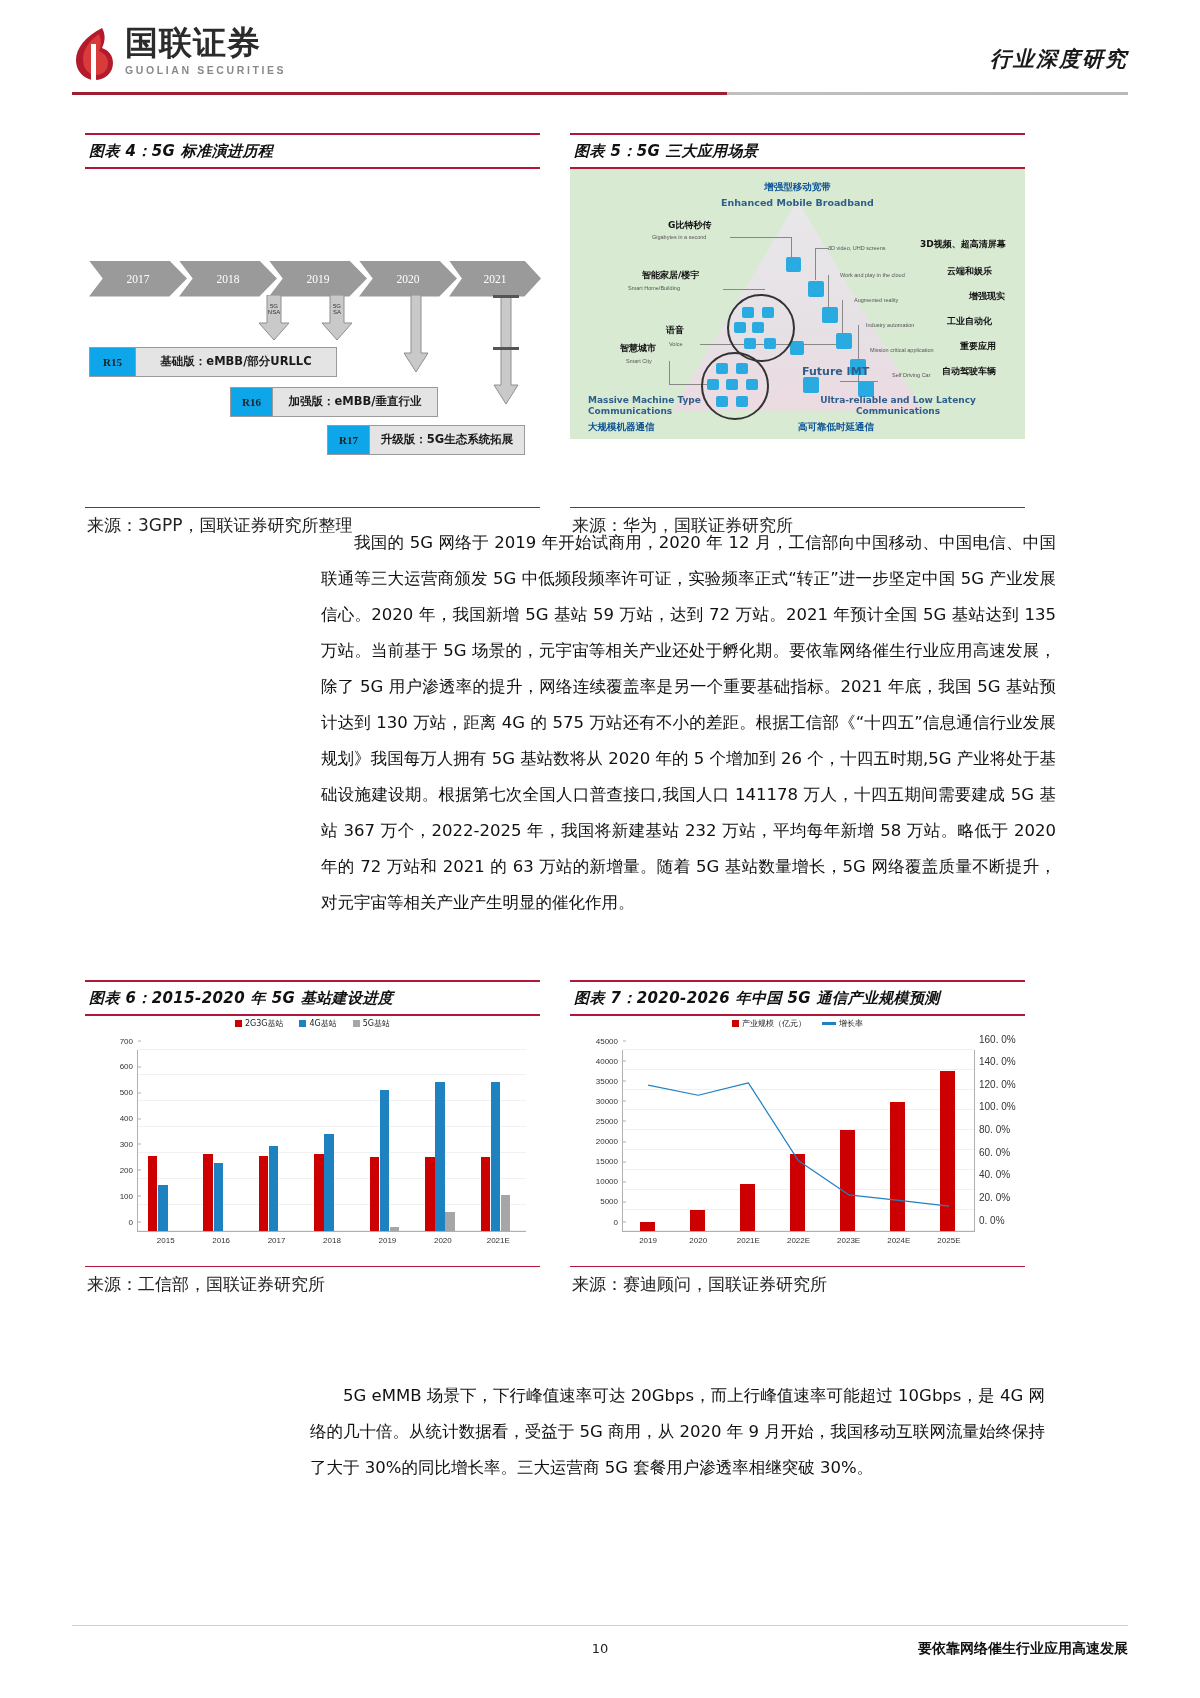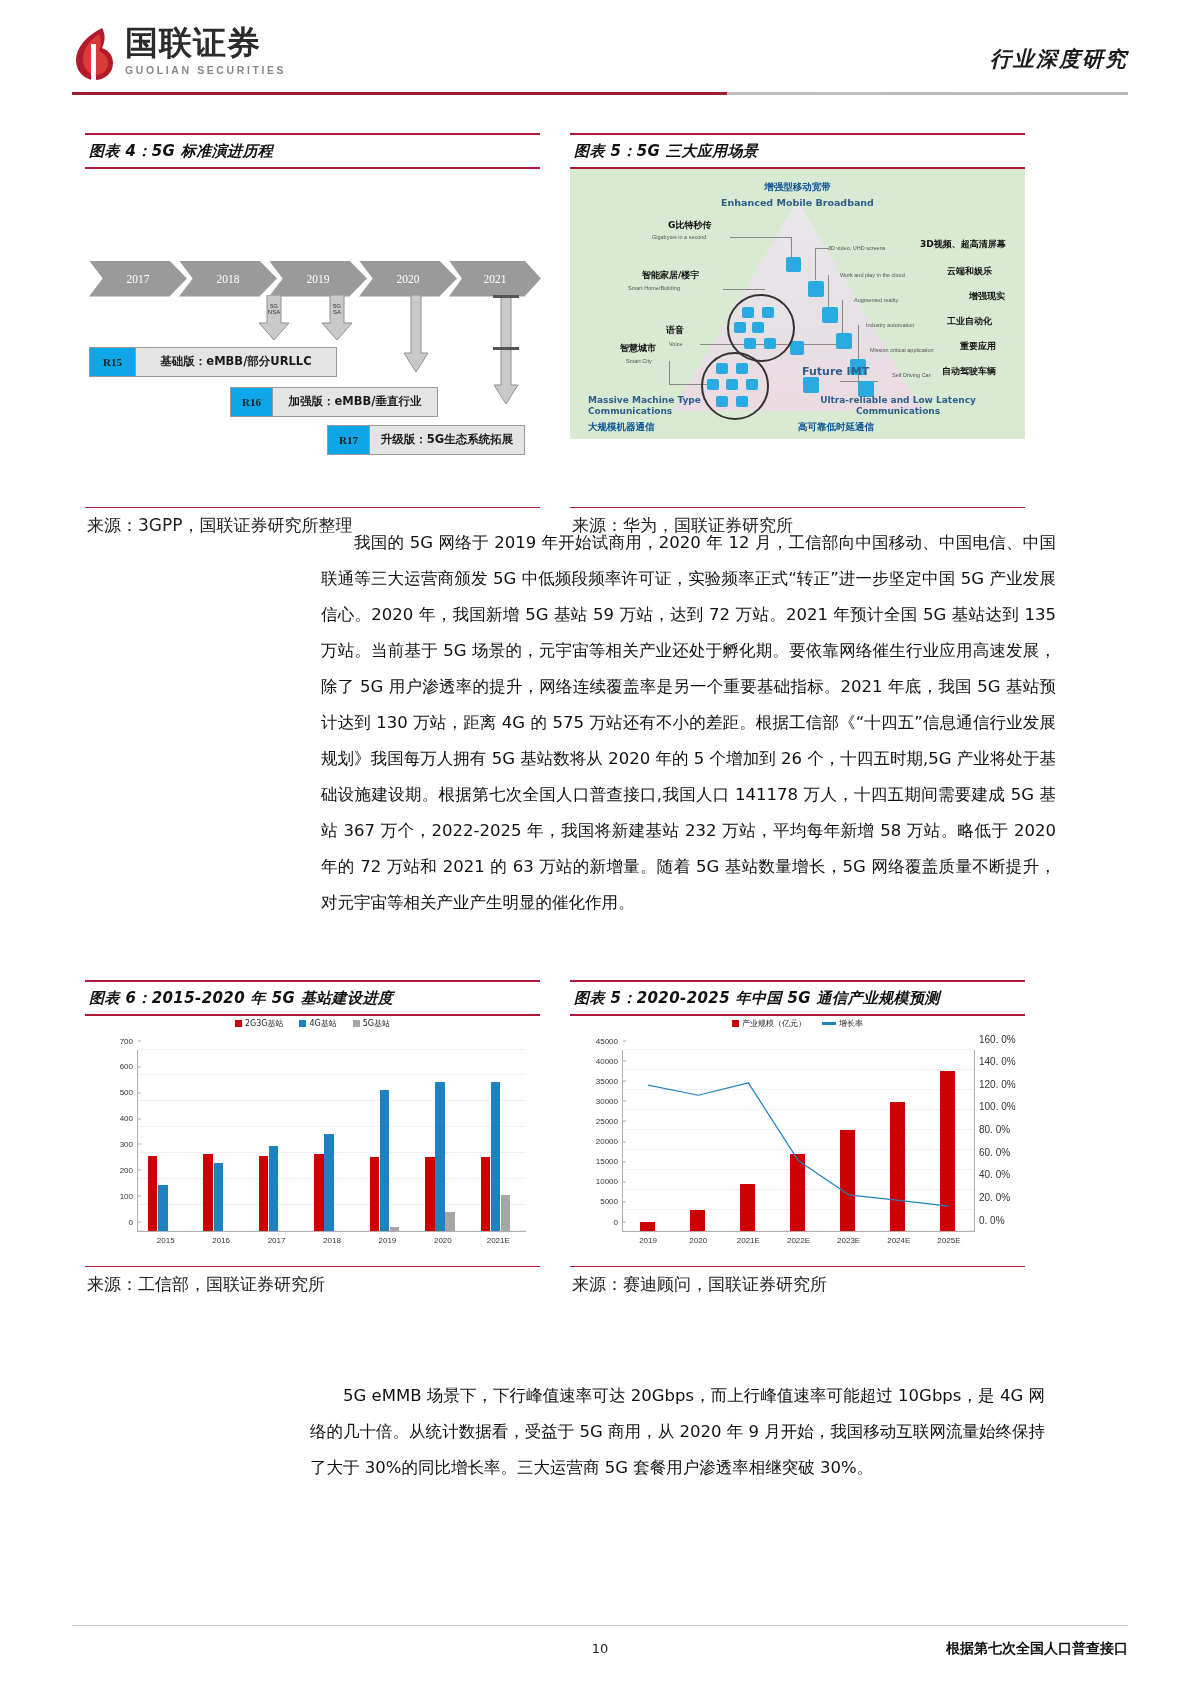--- a/index.html
+++ b/index.html
@@ -460,21 +460,21 @@
         </div>
     </div>
   </div>
 
   <div class="fig-source-rule"></div>
   <div class="fig-source">来源：工信部，国联证券研究所</div>
 </div>
 
 <div class="fig" style="left:570px; top:980px; width:455px;">
   <div class="fig-caption-rule-top"></div>
-  <div class="fig-caption">图表 5：2020-2025 年中国 5G 通信产业规模预测</div>
+  <div class="fig-caption">图表 7：2020-2026 年中国 5G 通信产业规模预测</div>
   <div class="fig-caption-rule-bot"></div>
 
   <div class="fig-body">
     <div class="chart" id="chart7">
       <div class="legend" id="legend7">
           <div class="item">
             <span class="swatch" style="background: rgb(204, 0, 0);"></span>
             <span>产业规模（亿元）</span>
           </div>
           <div class="item">
@@ -534,13 +534,13 @@
   </div>
 
   <div class="fig-source-rule"></div>
   <div class="fig-source">来源：赛迪顾问，国联证券研究所</div>
 </div>
 
 <div class="body-text2">5G eMMB 场景下，下行峰值速率可达 20Gbps，而上行峰值速率可能超过 10Gbps，是 4G 网络的几十倍。从统计数据看，受益于 5G 商用，从 2020 年 9 月开始，我国移动互联网流量始终保持了大于 30%的同比增长率。三大运营商 5G 套餐用户渗透率相继突破 30%。</div>
 
 <div class="footer-rule"></div>
 <div class="footer-page">10</div>
-<div class="footer-note">根据第七次全国人口普查接口</div>
+<div class="footer-note">要依靠网络催生行业应用高速发展</div>
 
 </body></html>

